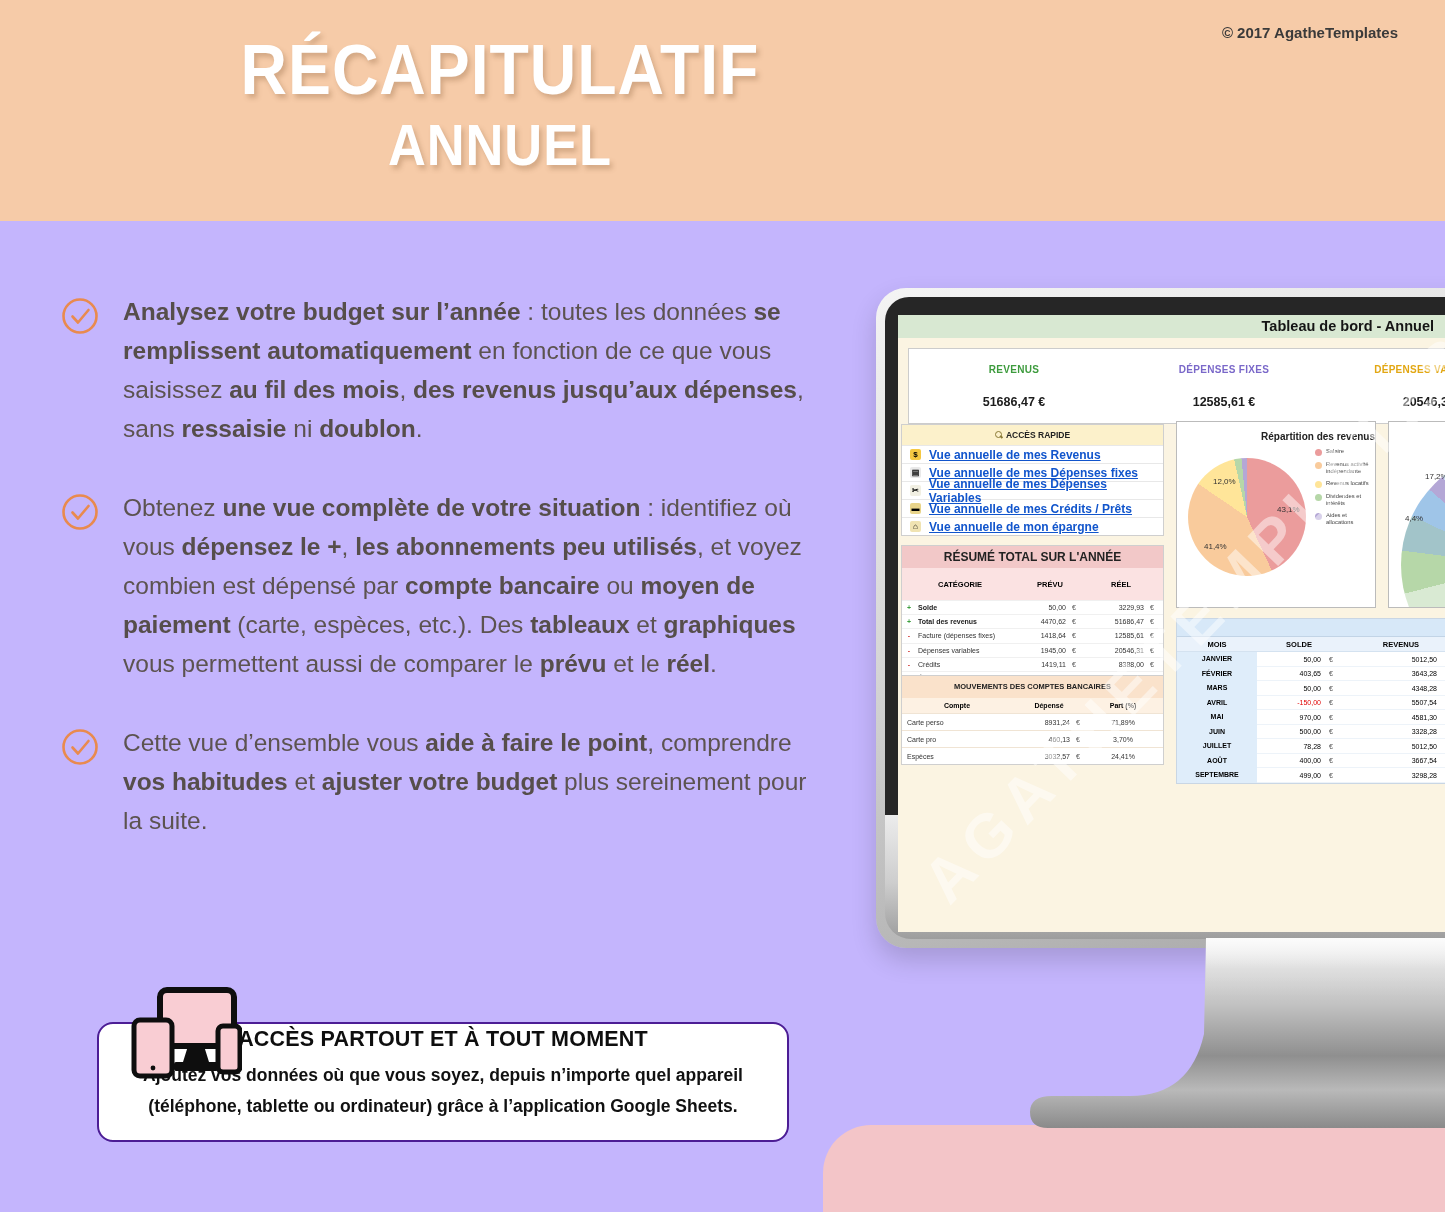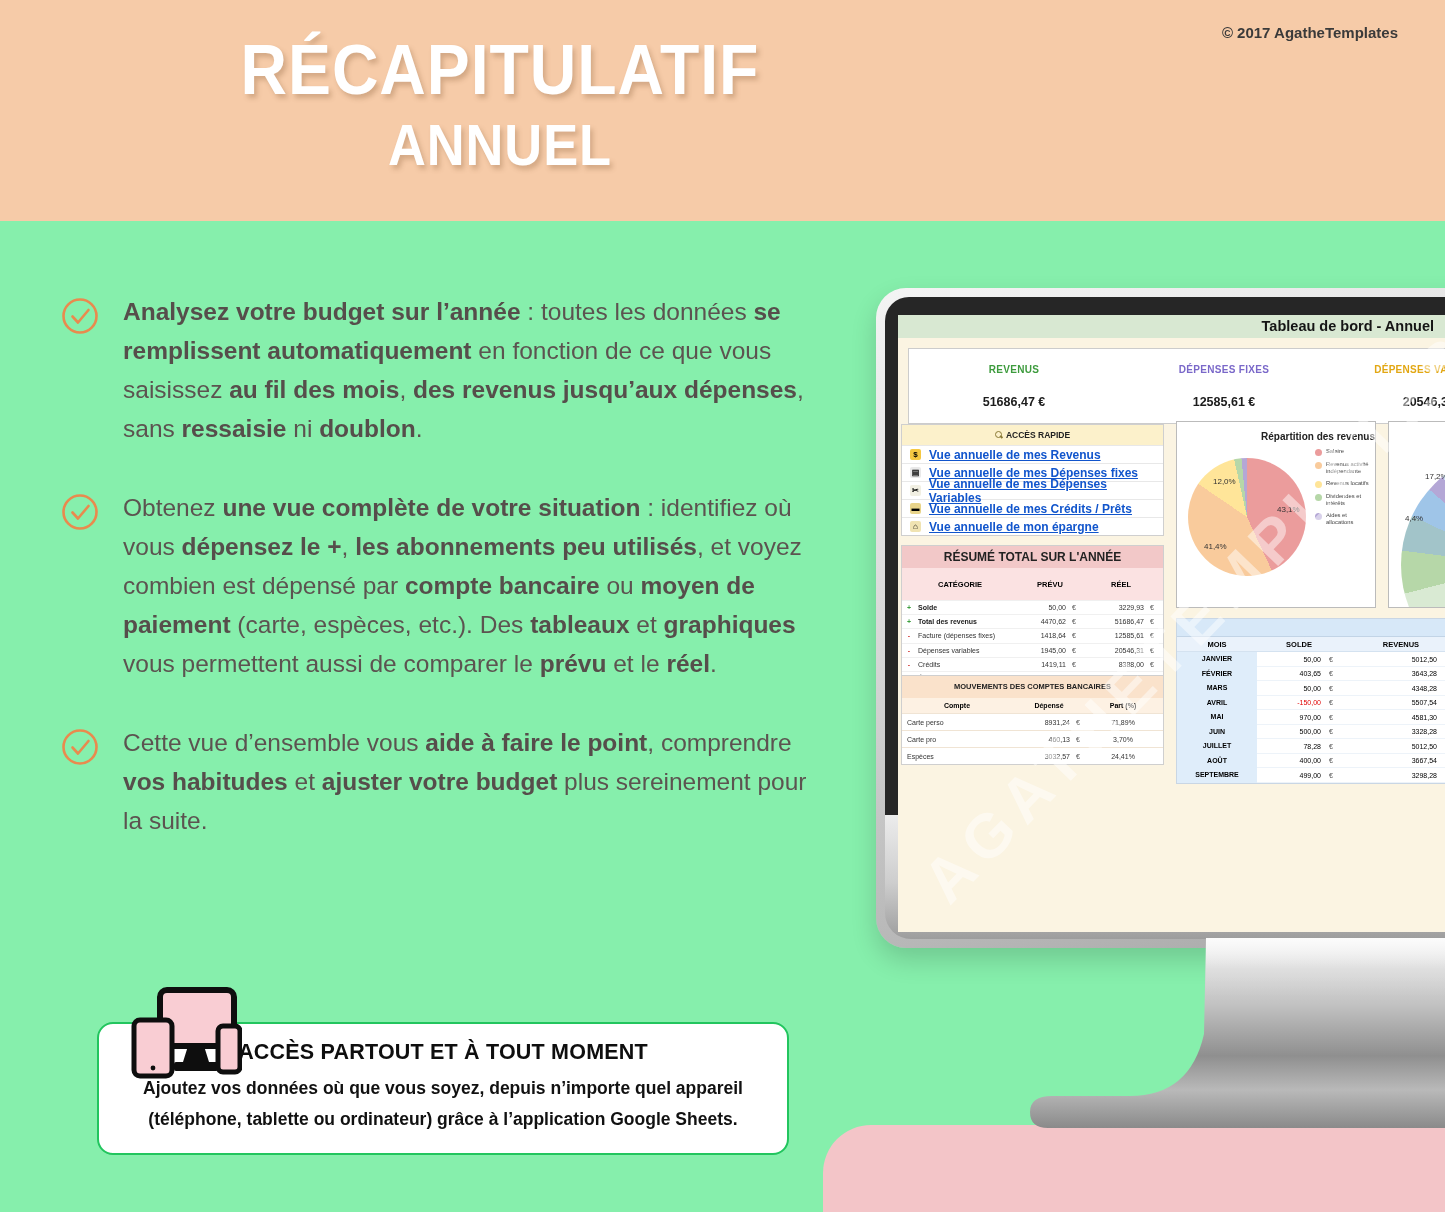--- a/index.html
+++ b/index.html
@@ -1,38 +1,38 @@
 <!DOCTYPE html>
 <html><head>
 <meta charset="utf-8">
 <style>
   * { margin:0; padding:0; box-sizing:border-box; }
   html,body { width:1445px; height:1212px; }
   body { font-family:"Liberation Sans", sans-serif; background:#FEFAF0; }
-  .page { position:relative; width:1445px; height:1212px; overflow:hidden; background:#86efac; }
+  .page { position:relative; width:1445px; height:1212px; overflow:hidden; background:#c4b5fd; }
 
   
   .hero { position:absolute; left:0; top:0; width:1445px; height:221px; background:#F6CBA8; }
   .hero-titles { position:absolute; left:0; top:30px; width:1000px; text-align:center; color:#fff; }
   .hero-line1 { font-size:70px; font-weight:700; letter-spacing:1px; transform:scaleX(.92);
                 text-shadow:3px 4px 6px rgba(130,85,50,.30); }
   .hero-line2 { font-size:57px; font-weight:700; letter-spacing:1px; transform:scaleX(.92); margin-top:2px;
                 text-shadow:3px 4px 6px rgba(130,85,50,.30); }
   .copyright { position:absolute; top:24px; right:47px; font-size:15px; font-weight:700; color:#3a3a3a; }
 
   
   .bullets { position:absolute; left:60px; top:292px; width:762px; }
   .bullet { display:flex; gap:23px; margin-bottom:40px; }
   .check-wrap { flex:0 0 40px; padding-top:4px; }
   .bullet-text { font-size:24.5px; line-height:39px; color:#5C5350; }
   .bullet-text .b { font-weight:700; color:#564E4B; }
 
   
   .access-card { position:absolute; left:97px; top:1022px; width:692px; background:#fff;
-                 border:2px solid #22c55e; border-radius:16px; padding:16px 24px 18px; text-align:center; z-index:2; }
+                 border:2px solid #4c1d95; border-radius:16px; padding:3px 24px 18px; text-align:center; z-index:2; }
   .access-title { font-size:21.5px; font-weight:700; color:#0e0e0e; letter-spacing:.2px; margin-bottom:8px; }
   .access-body { font-size:17.5px; font-weight:700; line-height:31px; color:#111; }
   .devices-icon { position:absolute; left:130px; top:986px; z-index:3; }
 
   
   .pink-corner { position:absolute; left:823px; top:1125px; width:640px; height:100px;
                  background:#F3C5C8; border-radius:48px 0 0 0; z-index:1; }
 
   
   .monitor-body { position:absolute; left:876px; top:288px; width:624px; height:660px; z-index:2;

